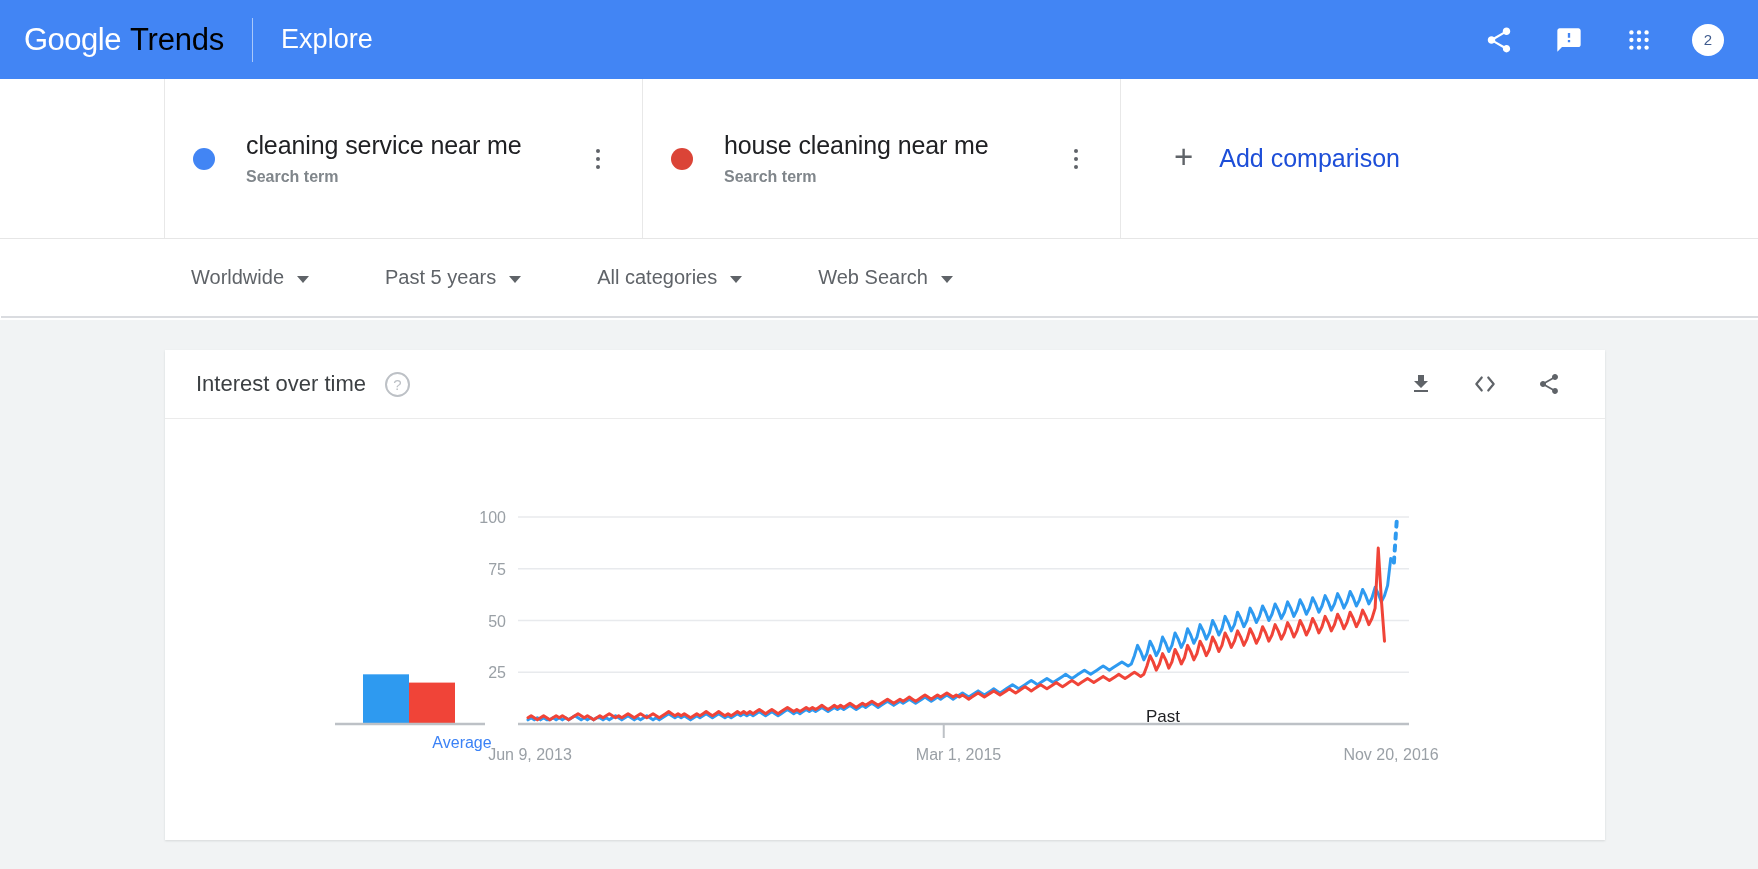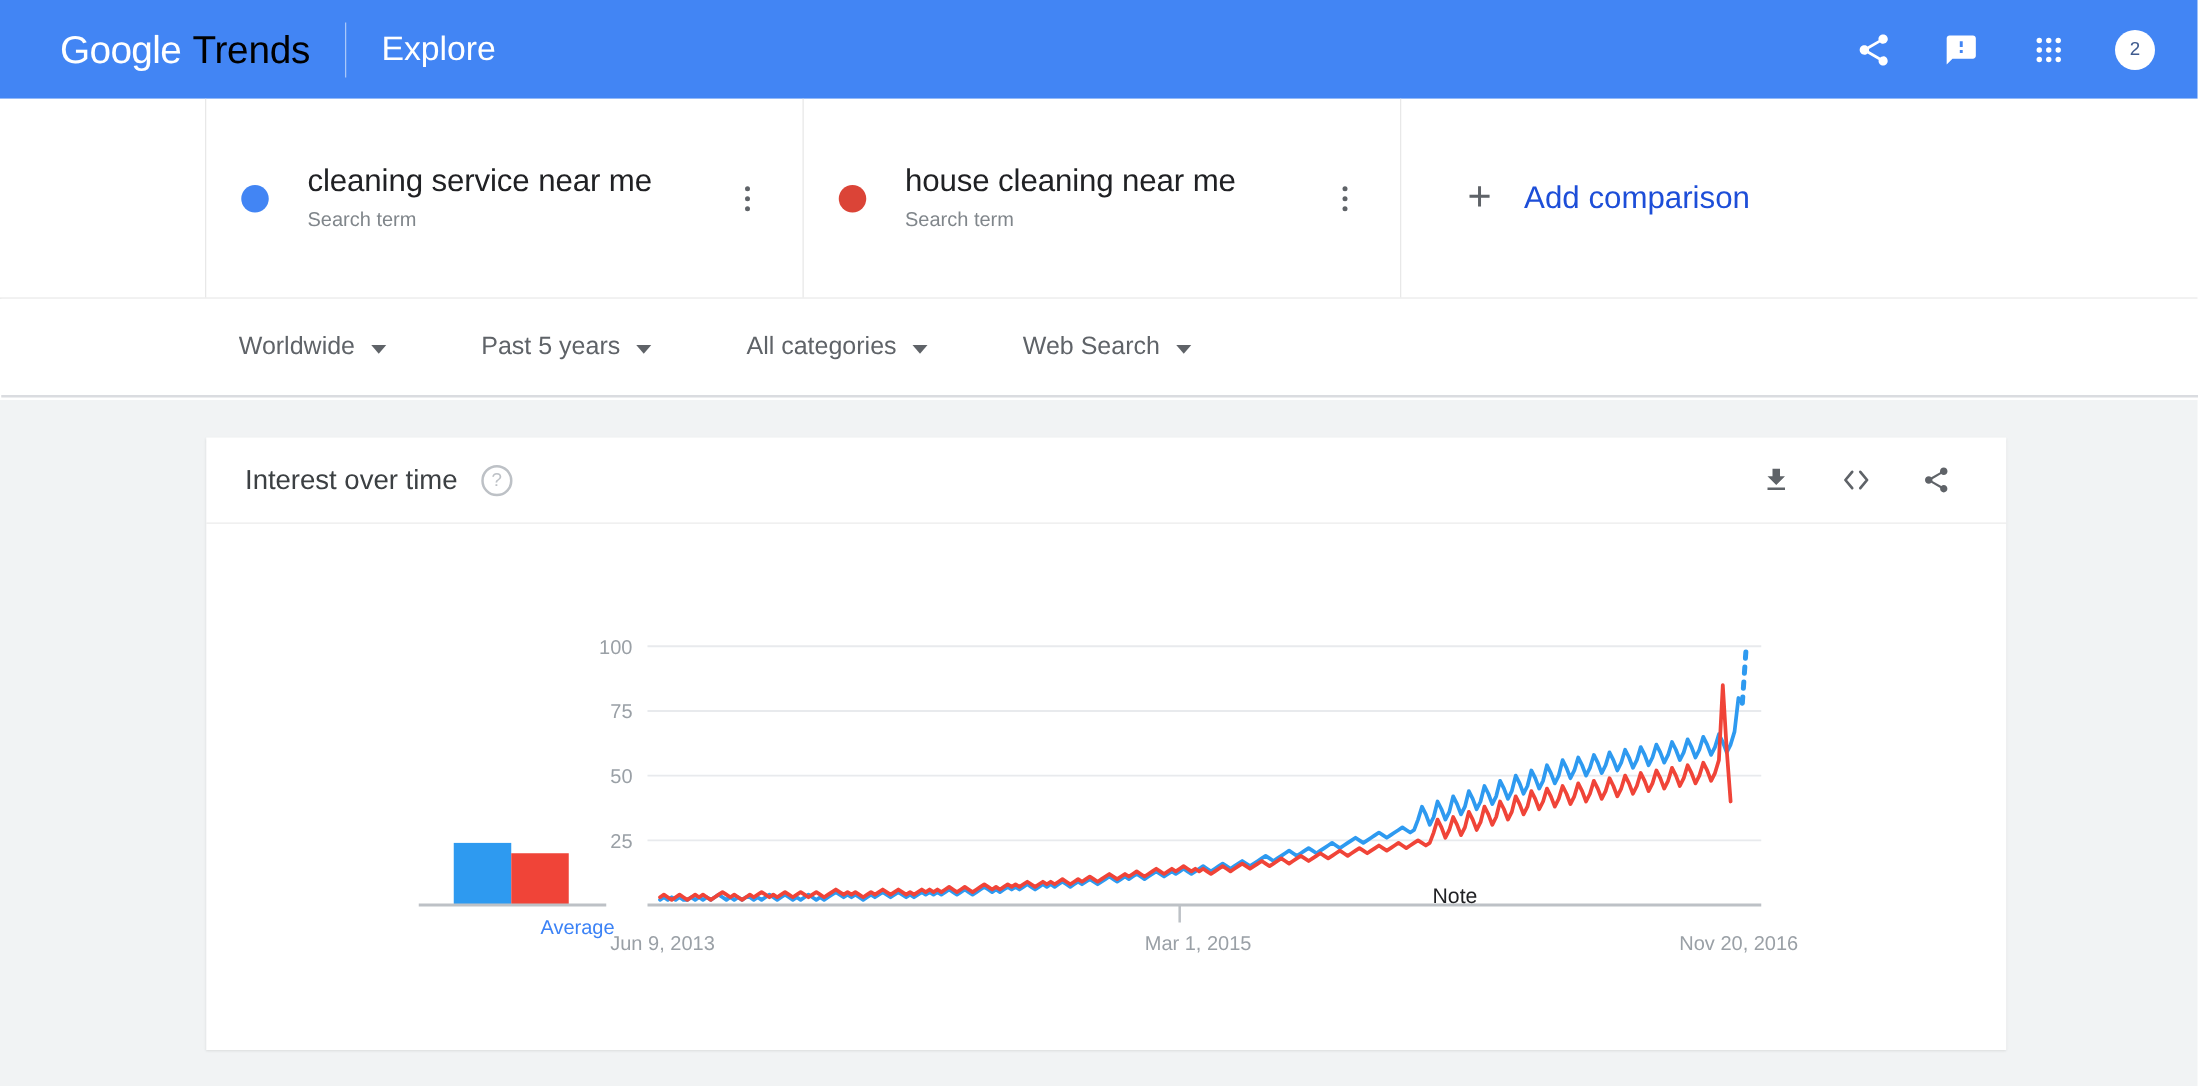--- a/index.html
+++ b/index.html
@@ -8,21 +8,21 @@
     background: #ffffff;
     font-family: "Liberation Sans", sans-serif;
     overflow: hidden;
   }
 
   
   .appbar {
     position: absolute; left: 0; top: 0; width: 1758px; height: 79px;
     background: #4285F4; display: flex; align-items: center;
   }
-  .brand { margin-left: 48px; display: flex; align-items: center; text-align: right; }
+  .brand { margin-left: 24px; display: flex; align-items: center; text-align: right; }
   .brand-google {
     font-size: 31px; color: #ffffff; letter-spacing: -0.5px;
     font-family: "Liberation Sans", sans-serif;
   }
   .brand-trends {
     font-size: 31px; color: #000000; margin-left: 9px; font-weight: 300;
     letter-spacing: -0.2px;
   }
   .appbar-divider {
     width: 1px; height: 44px; background: rgba(255,255,255,0.55);
@@ -50,21 +50,21 @@
     border-bottom: 1px solid #e6e6e6;
   }
   .termrow-pad { width: 165px; height: 100%; border-right: 1px solid #e8e8e8; }
   .term-card {
     width: 478px; height: 100%; display: flex; align-items: center;
     padding-left: 28px; border-right: 1px solid #e8e8e8; position: relative;
   }
   .term-dot { width: 22px; height: 22px; border-radius: 50%; flex: none; }
   .term-texts { margin-left: 31px; }
   .term-name { font-size: 25px; color: #202124; font-weight: 400; letter-spacing: -0.1px; }
-  .term-sub { font-size: 16px; color: #80868b; margin-top: 8px; }
+  .term-sub { font-size: 16px; color: #80868b; margin-top: 8px; font-weight: bold; }
   .kebab {
     position: absolute; right: 42px; top: 50%; transform: translateY(-50%);
     display: flex; flex-direction: column; gap: 4px; cursor: pointer;
   }
   .kebab i { width: 4px; height: 4px; border-radius: 50%; background: #5f6368; display: block; }
   .add-comparison {
     flex: 1; display: flex; align-items: center; padding-left: 53px; cursor: pointer;
   }
   .plus-icon {
     font-size: 33px; color: #5f6368; font-weight: 300; line-height: 1;
@@ -260,15 +260,15 @@
         <line x1="170" y1="305" x2="320" y2="305" stroke="#bdc1c6" stroke-width="2.5"></line>
         <line x1="778.7446043165468" y1="305" x2="778.7446043165468" y2="319" stroke="#bdc1c6" stroke-width="2"></line>
         <polyline points="363,300.86 366.12589928057554,298.79 369.2517985611511,300.86 372.3776978417266,298.79 375.50359712230215,300.86 378.6294964028777,298.79 381.75539568345323,300.86 384.88129496402877,300.86 388.0071942446043,298.79 391.13309352517985,300.86 394.2589928057554,298.79 397.3848920863309,300.86 400.51079136690646,298.79 403.636690647482,300.86 406.76258992805754,298.79 409.8884892086331,296.72 413.0143884892086,298.79 416.14028776978415,300.86 419.2661870503597,298.79 422.3920863309353,300.86 425.51798561151077,298.79 428.64388489208636,300.86 431.76978417266184,298.79 434.89568345323744,298.79 438.0215827338129,300.86 441.1474820143885,298.79 444.273381294964,300.86 447.3992805755396,298.79 450.5251798561151,296.72 453.65107913669067,298.79 456.77697841726615,300.86 459.90287769784175,298.79 463.0287769784173,296.72 466.1546762589928,298.79 469.28057553956836,300.86 472.4064748201439,298.79 475.53237410071944,300.86 478.658273381295,298.79 481.7841726618705,296.72 484.91007194244605,298.79 488.0359712230216,300.86 491.16187050359713,298.79 494.28776978417267,300.86 497.4136690647482,298.79 500.53956834532374,296.72 503.6654676258993,294.65 506.7913669064748,296.72 509.91726618705036,298.79 513.0431654676258,296.72 516.1690647482014,298.79 519.294964028777,296.72 522.4208633093525,298.79 525.546762589928,300.86 528.6726618705036,298.79 531.7985611510792,296.72 534.9244604316547,298.79 538.0503597122301,296.72 541.1762589928057,294.65 544.3021582733813,296.72 547.4280575539568,298.79 550.5539568345323,296.72 553.6798561151079,294.65 556.8057553956835,296.72 559.931654676259,298.79 563.0575539568346,296.72 566.18345323741,298.79 569.3093525179856,296.72 572.4352517985611,294.65 575.5611510791367,296.72 578.6870503597122,294.65 581.8129496402878,296.72 584.9388489208634,294.65 588.0647482014389,296.72 591.1906474820144,294.65 594.31654676259,292.58 597.4424460431654,294.65 600.568345323741,296.72 603.6942446043165,294.65 606.8201438848921,292.58 609.9460431654677,294.65 613.0719424460432,296.72 616.1978417266187,294.65 619.3237410071943,292.58 622.4496402877697,290.51 625.5755395683453,292.58 628.7014388489208,294.65 631.8273381294964,292.58 634.953237410072,294.65 638.0791366906475,292.58 641.205035971223,290.51 644.3309352517986,292.58 647.4568345323742,290.51 650.5827338129496,292.58 653.7086330935251,290.51 656.8345323741007,288.44 659.9604316546763,290.51 663.0863309352518,292.58 666.2122302158273,290.51 669.3381294964029,288.44 672.4640287769785,290.51 675.589928057554,288.44 678.7158273381294,290.51 681.841726618705,288.44 684.9676258992806,286.37 688.0935251798561,288.44 691.2194244604316,290.51 694.3453237410072,288.44 697.4712230215828,286.37 700.5971223021584,288.44 703.7230215827337,286.37 706.8489208633093,284.3 709.9748201438849,286.37 713.1007194244604,288.44 716.226618705036,286.37 719.3525179856115,284.3 722.4784172661871,282.23 725.6043165467627,284.3 728.730215827338,286.37 731.8561151079136,284.3 734.9820143884892,282.23 738.1079136690647,284.3 741.2338129496403,282.23 744.3597122302158,280.16 747.4856115107914,282.23 750.611510791367,284.3 753.7374100719423,282.23 756.863309352518,280.16 759.9892086330935,278.09 763.1151079136691,280.16 766.2410071942446,282.23 769.3669064748201,280.16 772.4928057553957,278.09 775.6187050359713,280.16 778.7446043165468,278.09 781.8705035971223,276.02 784.9964028776978,278.09 788.1223021582734,280.16 791.2482014388489,278.09 794.3741007194244,276.02 797.5,273.95 800.6258992805756,276.02 803.751798561151,278.09 806.8776978417267,276.02 810.0035971223022,273.95 813.1294964028777,271.88 816.2553956834532,273.95 819.3812949640287,276.02 822.5071942446043,273.95 825.6330935251799,271.88 828.7589928057554,269.81 831.8848920863309,271.88 835.0107913669065,273.95 838.136690647482,271.88 841.2625899280577,269.81 844.388489208633,267.74 847.5143884892086,265.67 850.6402877697842,267.74 853.7661870503598,269.81 856.8920863309353,267.74 860.0179856115108,265.67 863.1438848920864,263.6 866.2697841726618,261.53 869.3956834532374,263.6 872.5215827338129,265.67 875.6474820143885,263.6 878.773381294964,261.53 881.8992805755395,259.46 885.0251798561152,261.53 888.1510791366907,263.6 891.2769784172662,261.53 894.4028776978417,259.46 897.5287769784172,257.39 900.6546762589928,255.32 903.7805755395683,257.39 906.9064748201439,259.46 910.0323741007194,257.39 913.158273381295,255.32 916.2841726618706,253.25 919.410071942446,251.18 922.5359712230215,253.25 925.6618705035971,255.32 928.7877697841726,253.25 931.9136690647482,251.18 935.0395683453238,249.11 938.1654676258993,247.04 941.2913669064748,249.11 944.4172661870504,251.18 947.543165467626,249.11 950.6690647482014,247.04 953.7949640287769,244.97 956.9208633093525,242.9 960.046762589928,244.97 963.1726618705036,247.04 966.2985611510792,244.97 969.4244604316547,236.69 972.5503597122301,226.34 975.6762589928057,232.55 978.8021582733813,240.82999999999998 981.9280575539568,234.62 985.0539568345324,222.2 988.1798561151079,228.41 991.3057553956834,236.69 994.431654676259,230.48000000000002 997.5575539568346,218.06 1000.68345323741,224.26999999999998 1003.8093525179855,232.55 1006.9352517985611,226.34 1010.0611510791367,213.92000000000002 1013.1870503597122,220.13 1016.3129496402878,228.41 1019.4388489208633,222.2 1022.5647482014389,209.78 1025.6906474820144,215.99 1028.81654676259,224.26999999999998 1031.9424460431655,218.06 1035.0683453237411,205.64 1038.1942446043167,211.85 1041.320143884892,220.13 1044.4460431654675,213.92000000000002 1047.571942446043,201.5 1050.6978417266187,207.71 1053.8237410071943,215.99 1056.9496402877699,209.78 1060.0755395683454,197.36 1063.2014388489208,203.57 1066.3273381294964,211.85 1069.453237410072,205.64 1072.5791366906474,193.22 1075.705035971223,199.43 1078.8309352517986,207.71 1081.9568345323742,201.5 1085.0827338129498,189.07999999999998 1088.2086330935253,195.29 1091.3345323741007,203.57 1094.460431654676,197.36 1097.5863309352517,187.01 1100.7122302158273,193.22 1103.8381294964029,201.5 1106.9640287769785,195.29 1110.089928057554,184.94 1113.2158273381294,191.14999999999998 1116.341726618705,199.43 1119.4676258992806,193.22 1122.593525179856,182.87 1125.7194244604316,189.07999999999998 1128.8453237410072,197.36 1131.9712230215828,191.14999999999998 1135.0971223021584,180.8 1138.223021582734,187.01 1141.3489208633093,195.29 1144.4748201438847,189.07999999999998 1147.6007194244605,178.73000000000002 1150.726618705036,184.94 1153.8525179856115,193.22 1156.978417266187,187.01 1160.1043165467627,176.66 1163.2302158273383,182.87 1166.3561151079136,191.14999999999998 1169.4820143884892,184.94 1172.6079136690646,174.59 1175.7338129496402,180.8 1178.8597122302158,189.07999999999998 1181.9856115107914,182.87 1185.111510791367,172.52 1188.2374100719426,178.73000000000002 1191.363309352518,187.01 1194.4892086330935,180.8 1197.6151079136691,170.45 1200.7410071942445,176.66 1203.86690647482,184.94 1206.9928057553957,178.73000000000002 1210.1187050359713,168.38 1213.2446043165469,174.59 1216.3705035971223,182.87 1219.4964028776978,176.66 1222.6223021582732,166.31 1225.7482014388488,139.39999999999998 1228.8741007194244,143.54" fill="none" stroke="#2E9AF0" stroke-width="3" stroke-linejoin="round" stroke-linecap="round"></polyline>
         <line x1="1228.8741007194244" y1="143.54" x2="1232" y2="98" stroke="#2E9AF0" stroke-width="4" stroke-dasharray="5 7" stroke-linecap="round"></line>
         <polyline points="363,298.79 366.12589928057554,296.72 369.2517985611511,298.79 372.3776978417266,300.86 375.50359712230215,298.79 378.6294964028777,296.72 381.75539568345323,298.79 384.88129496402877,300.86 388.0071942446043,298.79 391.13309352517985,296.72 394.2589928057554,298.79 397.3848920863309,296.72 400.51079136690646,298.79 403.636690647482,300.86 406.76258992805754,298.79 409.8884892086331,296.72 413.0143884892086,294.65 416.14028776978415,296.72 419.2661870503597,298.79 422.3920863309353,296.72 425.51798561151077,298.79 428.64388489208636,300.86 431.76978417266184,298.79 434.89568345323744,296.72 438.0215827338129,298.79 441.1474820143885,296.72 444.273381294964,294.65 447.3992805755396,296.72 450.5251798561151,298.79 453.65107913669067,296.72 456.77697841726615,298.79 459.90287769784175,296.72 463.0287769784173,294.65 466.1546762589928,296.72 469.28057553956836,298.79 472.4064748201439,296.72 475.53237410071944,294.65 478.658273381295,296.72 481.7841726618705,298.79 484.91007194244605,296.72 488.0359712230216,294.65 491.16187050359713,296.72 494.28776978417267,298.79 497.4136690647482,296.72 500.53956834532374,294.65 503.6654676258993,292.58 506.7913669064748,294.65 509.91726618705036,296.72 513.0431654676258,294.65 516.1690647482014,296.72 519.294964028777,294.65 522.4208633093525,296.72 525.546762589928,298.79 528.6726618705036,296.72 531.7985611510792,294.65 534.9244604316547,296.72 538.0503597122301,294.65 541.1762589928057,292.58 544.3021582733813,294.65 547.4280575539568,296.72 550.5539568345323,294.65 553.6798561151079,292.58 556.8057553956835,294.65 559.931654676259,296.72 563.0575539568346,294.65 566.18345323741,296.72 569.3093525179856,294.65 572.4352517985611,292.58 575.5611510791367,294.65 578.6870503597122,292.58 581.8129496402878,294.65 584.9388489208634,292.58 588.0647482014389,294.65 591.1906474820144,292.58 594.31654676259,290.51 597.4424460431654,292.58 600.568345323741,294.65 603.6942446043165,292.58 606.8201438848921,290.51 609.9460431654677,292.58 613.0719424460432,294.65 616.1978417266187,292.58 619.3237410071943,290.51 622.4496402877697,288.44 625.5755395683453,290.51 628.7014388489208,292.58 631.8273381294964,290.51 634.953237410072,292.58 638.0791366906475,290.51 641.205035971223,288.44 644.3309352517986,290.51 647.4568345323742,288.44 650.5827338129496,290.51 653.7086330935251,288.44 656.8345323741007,286.37 659.9604316546763,288.44 663.0863309352518,290.51 666.2122302158273,288.44 669.3381294964029,286.37 672.4640287769785,288.44 675.589928057554,286.37 678.7158273381294,288.44 681.841726618705,286.37 684.9676258992806,284.3 688.0935251798561,286.37 691.2194244604316,288.44 694.3453237410072,286.37 697.4712230215828,284.3 700.5971223021584,286.37 703.7230215827337,284.3 706.8489208633093,282.23 709.9748201438849,284.3 713.1007194244604,286.37 716.226618705036,284.3 719.3525179856115,282.23 722.4784172661871,280.16 725.6043165467627,282.23 728.730215827338,284.3 731.8561151079136,282.23 734.9820143884892,280.16 738.1079136690647,282.23 741.2338129496403,280.16 744.3597122302158,278.09 747.4856115107914,280.16 750.611510791367,282.23 753.7374100719423,280.16 756.863309352518,278.09 759.9892086330935,276.02 763.1151079136691,278.09 766.2410071942446,280.16 769.3669064748201,278.09 772.4928057553957,276.02 775.6187050359713,278.09 778.7446043165468,276.02 781.8705035971223,273.95 784.9964028776978,276.02 788.1223021582734,278.09 791.2482014388489,276.02 794.3741007194244,278.09 797.5,276.02 800.6258992805756,278.09 803.751798561151,280.16 806.8776978417267,278.09 810.0035971223022,276.02 813.1294964028777,273.95 816.2553956834532,276.02 819.3812949640287,278.09 822.5071942446043,276.02 825.6330935251799,273.95 828.7589928057554,271.88 831.8848920863309,273.95 835.0107913669065,276.02 838.136690647482,273.95 841.2625899280577,271.88 844.388489208633,269.81 847.5143884892086,271.88 850.6402877697842,273.95 853.7661870503598,271.88 856.8920863309353,269.81 860.0179856115108,267.74 863.1438848920864,269.81 866.2697841726618,271.88 869.3956834532374,269.81 872.5215827338129,267.74 875.6474820143885,265.67 878.773381294964,267.74 881.8992805755395,269.81 885.0251798561152,267.74 888.1510791366907,265.67 891.2769784172662,263.6 894.4028776978417,265.67 897.5287769784172,267.74 900.6546762589928,265.67 903.7805755395683,263.6 906.9064748201439,261.53 910.0323741007194,263.6 913.158273381295,265.67 916.2841726618706,263.6 919.410071942446,261.53 922.5359712230215,259.46 925.6618705035971,261.53 928.7877697841726,263.6 931.9136690647482,261.53 935.0395683453238,259.46 938.1654676258993,257.39 941.2913669064748,259.46 944.4172661870504,261.53 947.543165467626,259.46 950.6690647482014,257.39 953.7949640287769,255.32 956.9208633093525,257.39 960.046762589928,259.46 963.1726618705036,257.39 966.2985611510792,255.32 969.4244604316547,253.25 972.5503597122301,255.32 975.6762589928057,257.39 978.8021582733813,255.32 981.9280575539568,247.04 985.0539568345324,236.69 988.1798561151079,242.9 991.3057553956834,251.18 994.431654676259,244.97 997.5575539568346,234.62 1000.68345323741,240.82999999999998 1003.8093525179855,249.11 1006.9352517985611,242.9 1010.0611510791367,230.48000000000002 1013.1870503597122,236.69 1016.3129496402878,244.97 1019.4388489208633,238.76 1022.5647482014389,226.34 1025.6906474820144,232.55 1028.81654676259,240.82999999999998 1031.9424460431655,234.62 1035.0683453237411,222.2 1038.1942446043167,228.41 1041.320143884892,236.69 1044.4460431654675,230.48000000000002 1047.571942446043,218.06 1050.6978417266187,224.26999999999998 1053.8237410071943,232.55 1056.9496402877699,226.34 1060.0755395683454,213.92000000000002 1063.2014388489208,220.13 1066.3273381294964,228.41 1069.453237410072,222.2 1072.5791366906474,211.85 1075.705035971223,218.06 1078.8309352517986,226.34 1081.9568345323742,220.13 1085.0827338129498,209.78 1088.2086330935253,215.99 1091.3345323741007,224.26999999999998 1094.460431654676,218.06 1097.5863309352517,207.71 1100.7122302158273,213.92000000000002 1103.8381294964029,222.2 1106.9640287769785,215.99 1110.089928057554,205.64 1113.2158273381294,211.85 1116.341726618705,220.13 1119.4676258992806,213.92000000000002 1122.593525179856,203.57 1125.7194244604316,209.78 1128.8453237410072,218.06 1131.9712230215828,211.85 1135.0971223021584,201.5 1138.223021582734,207.71 1141.3489208633093,215.99 1144.4748201438847,209.78 1147.6007194244605,199.43 1150.726618705036,205.64 1153.8525179856115,213.92000000000002 1156.978417266187,207.71 1160.1043165467627,197.36 1163.2302158273383,203.57 1166.3561151079136,211.85 1169.4820143884892,205.64 1172.6079136690646,195.29 1175.7338129496402,201.5 1178.8597122302158,209.78 1181.9856115107914,203.57 1185.111510791367,193.22 1188.2374100719426,199.43 1191.363309352518,207.71 1194.4892086330935,201.5 1197.6151079136691,191.14999999999998 1200.7410071942445,197.36 1203.86690647482,205.64 1206.9928057553957,199.43 1210.1187050359713,189.07999999999998 1213.2446043165469,129.05 1216.3705035971223,180.8 1219.4964028776978,222.2" fill="none" stroke="#F04438" stroke-width="3" stroke-linejoin="round" stroke-linecap="round"></polyline>
         <text x="365" y="341" text-anchor="middle" font-size="16" fill="#9aa0a6" font-family="&quot;Liberation Sans&quot;, sans-serif">Jun 9, 2013</text>
         <text x="793.5" y="341" text-anchor="middle" font-size="16" fill="#9aa0a6" font-family="&quot;Liberation Sans&quot;, sans-serif">Mar 1, 2015</text>
         <text x="1226" y="341" text-anchor="middle" font-size="16" fill="#9aa0a6" font-family="&quot;Liberation Sans&quot;, sans-serif">Nov 20, 2016</text>
       </svg>
     <div class="avg-label">Average</div>
-    <div class="axis-note">Note</div>
+    <div class="axis-note">Past</div>
   </div>
 </div>
 
 </body></html>

